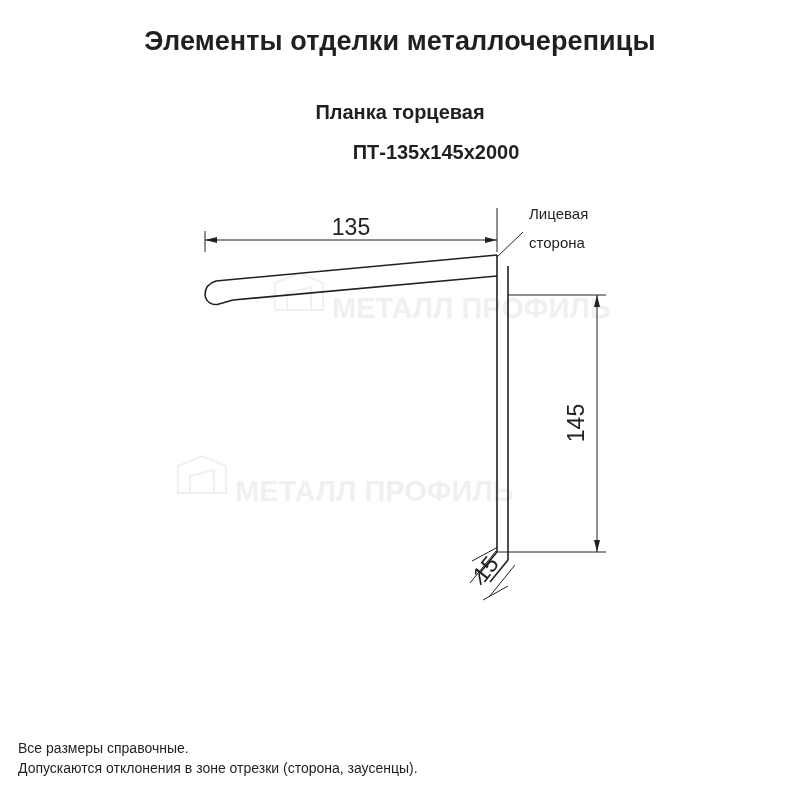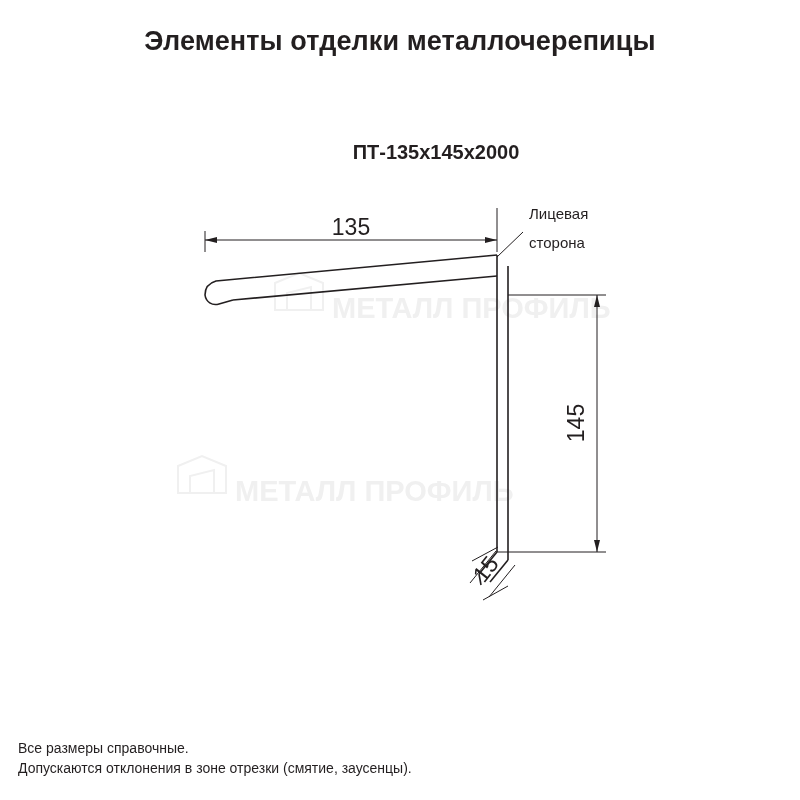--- a/index.html
+++ b/index.html
@@ -66,20 +66,21 @@
   .footer div {
     white-space: nowrap;
   }
 </style>
 </head>
 <body>
 
 <div class="page">
 
   <div class="title">Элементы отделки металлочерепицы</div>
+  <div class="subtitle">Планка торцевая</div>
   <div class="code">ПТ-135х145х2000</div>
 
   <svg class="drawing" viewBox="0 0 800 800">
 
     <g opacity="1">
 
       <g transform="translate(265,255)" fill="none" stroke="#f0f0f0" stroke-width="2">
         <path d="M10,55 L10,28 L34,18 L58,28 L58,55 Z"></path>
         <path d="M22,55 L22,38 L46,32 L46,55 Z"></path>
       </g>
@@ -138,16 +139,16 @@
 
     <g stroke="#231f20" stroke-width="1" fill="none">
       <line x1="497" y1="257" x2="523" y2="232"></line>
     </g>
     <text x="529" y="219" font-size="15" fill="#231f20" font-family="Liberation Sans, sans-serif">Лицевая</text>
     <text x="529" y="248" font-size="15" fill="#231f20" font-family="Liberation Sans, sans-serif">сторона</text>
   </svg>
 
   <div class="footer">
     <div>Все размеры справочные.</div>
-    <div>Допускаются отклонения в зоне отрезки (смятие, заусенцы).</div>
+    <div>Допускаются отклонения в зоне отрезки (сторона, заусенцы).</div>
   </div>
 
 </div>
 
 </body></html>

